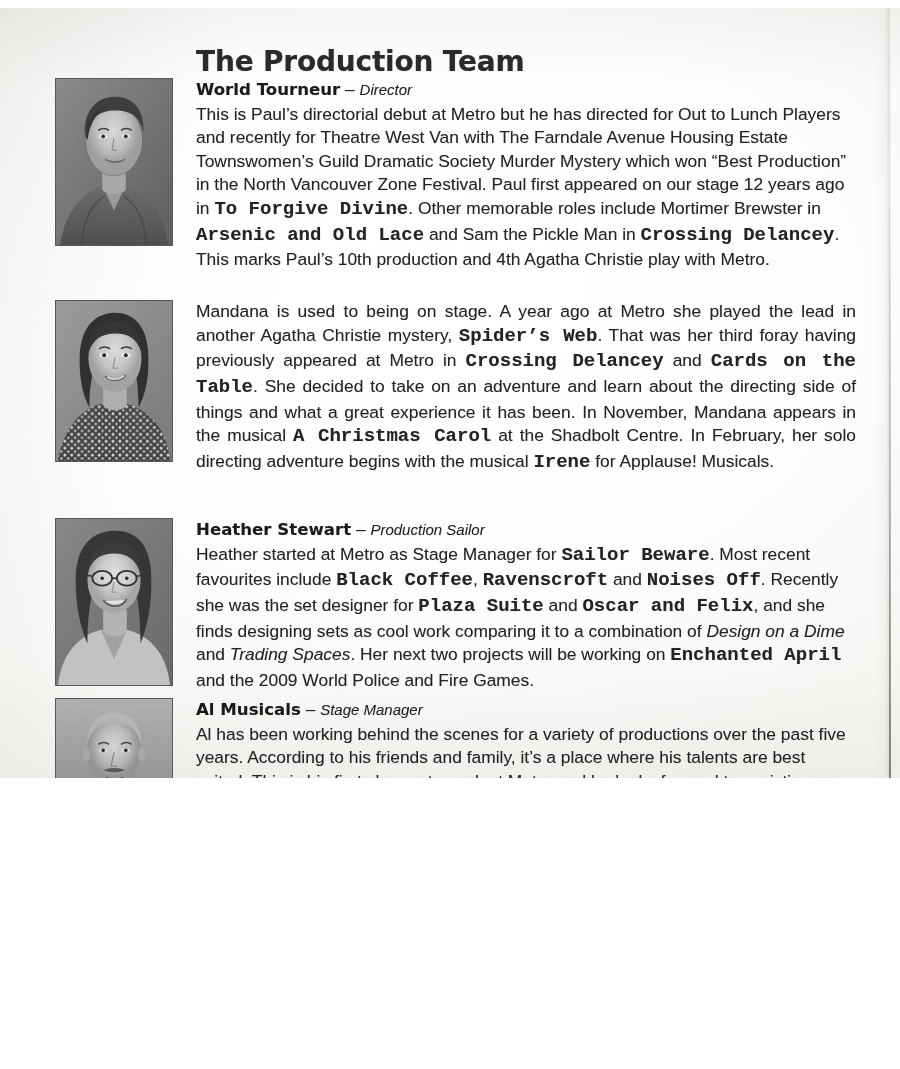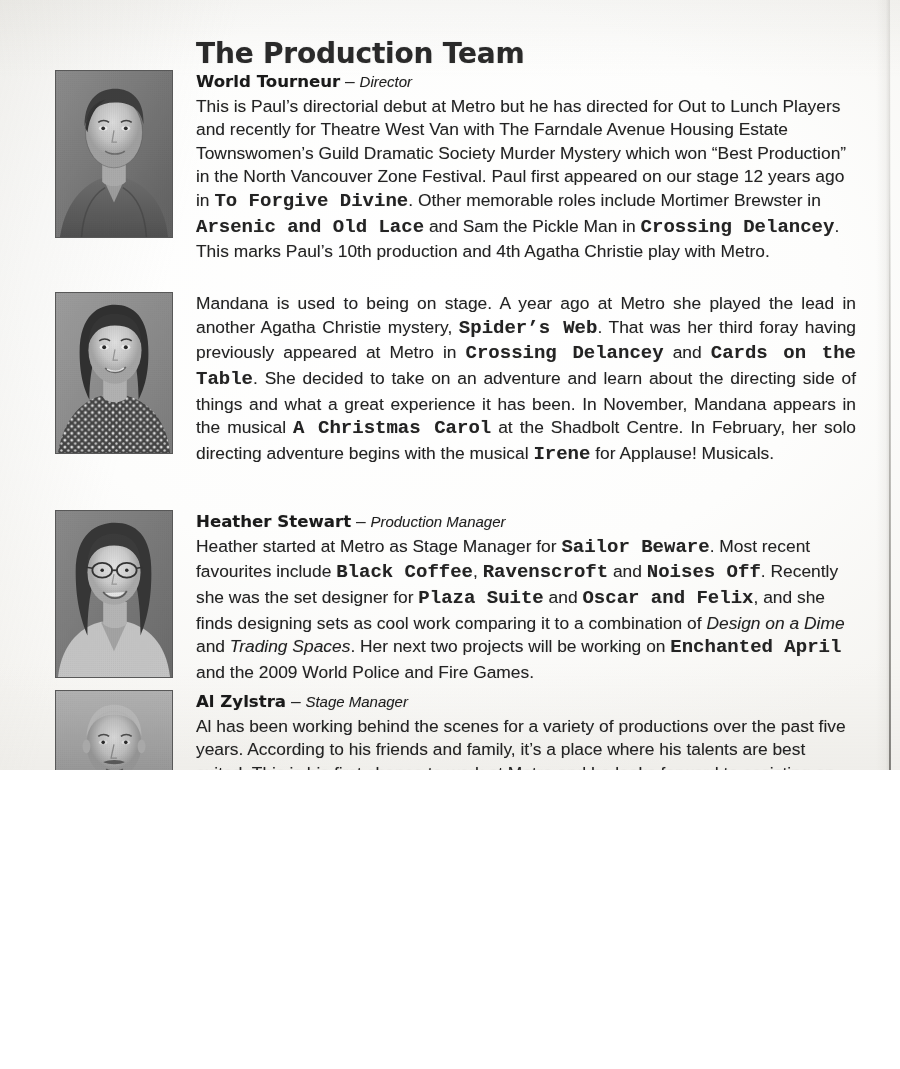--- a/index.html
+++ b/index.html
@@ -5,21 +5,21 @@
 <style>
   html, body {
     margin: 0;
     padding: 0;
     background: #ffffff;
   }
   .page {
     position: relative;
     width: 900px;
     height: 770px;
-    margin: 0 auto;
+    margin: 8px auto;
     background:
       radial-gradient(ellipse 700px 500px at 48% 38%, #ffffff 0%, #fdfdfc 58%, #f6f5f2 100%);
     overflow: hidden;
     font-family: "Liberation Sans", sans-serif;
     color: #1c1c1c;
   }
 
   
   .paper-grain {
     position: absolute;
@@ -300,21 +300,21 @@
         <circle cx="72" cy="60" r="1.8" fill="#262422"></circle>
 
         <path d="M59 64 L57 74 L62 74" stroke="#a09890" stroke-width="1.2" fill="none"></path>
         <path d="M48 82 C55 91 67 90 72 81" stroke="#5f5851" stroke-width="1.8" fill="none"></path>
         <path d="M50 83 C56 88 66 88 70 82 Z" fill="#f1ece6"></path>
         <rect width="118" height="168" fill="url(#half3)"></rect>
       </svg>
     </div>
     <div class="bio-text" style="top:0px;">
       <div class="bio-head-line">
-        <span class="bio-name">Heather Stewart</span><span class="bio-dash"> – </span><span class="bio-role">Production Manager</span>
+        <span class="bio-name">Heather Stewart</span><span class="bio-dash"> – </span><span class="bio-role">Production Sailor</span>
       </div>
       <div class="bio-body">Heather started at Metro as Stage Manager for <b>Sailor Beware</b>. Most recent favourites include <b>Black Coffee</b>, <b>Ravenscroft</b> and <b>Noises Off</b>. Recently she was the set designer for <b>Plaza Suite</b> and <b>Oscar and Felix</b>, and she finds designing sets as cool work comparing it to a combination of <i>Design on a Dime</i> and <i>Trading Spaces</i>. Her next two projects will be working on <b>Enchanted April</b> and the 2009 World Police and Fire Games.</div>
     </div>
   </section>
 
   <section class="bio" style="top:690px;">
     <div class="bio-photo" style="top:0px; height:160px;">
       <svg viewBox="0 0 118 160" preserveAspectRatio="none" aria-hidden="true">
         <defs>
           <linearGradient id="bg4" x1="0" y1="0" x2="0" y2="1">
@@ -363,21 +363,21 @@
         <path d="M66 46 C69 43.5 74 43.5 77 46" stroke="#4a4643" stroke-width="1.6" fill="none"></path>
 
         <path d="M59 54 L56 68 L62 68" stroke="#8f8780" stroke-width="1.3" fill="none"></path>
         <path d="M48 72 C54 69 65 69 70 72 C65 75 54 75 48 72 Z" fill="#5a544e"></path>
         <path d="M51 79 C56 82 63 82 68 79" stroke="#5d5650" stroke-width="1.5" fill="none"></path>
         <rect width="118" height="160" fill="url(#half4)"></rect>
       </svg>
     </div>
     <div class="bio-text" style="top:0px;">
       <div class="bio-head-line">
-        <span class="bio-name">Al Zylstra</span><span class="bio-dash"> – </span><span class="bio-role">Stage Manager</span>
+        <span class="bio-name">Al Musicals</span><span class="bio-dash"> – </span><span class="bio-role">Stage Manager</span>
       </div>
       <div class="bio-body">Al has been working behind the scenes for a variety of productions over the past five years. According to his friends and family, it’s a place where his talents are best suited. This is his first chance to work at Metro and he looks forward to assisting on many more productions.</div>
     </div>
   </section>
 
   <div class="page-footer">Page 8</div>
 
 </div>
 
 </body></html>

